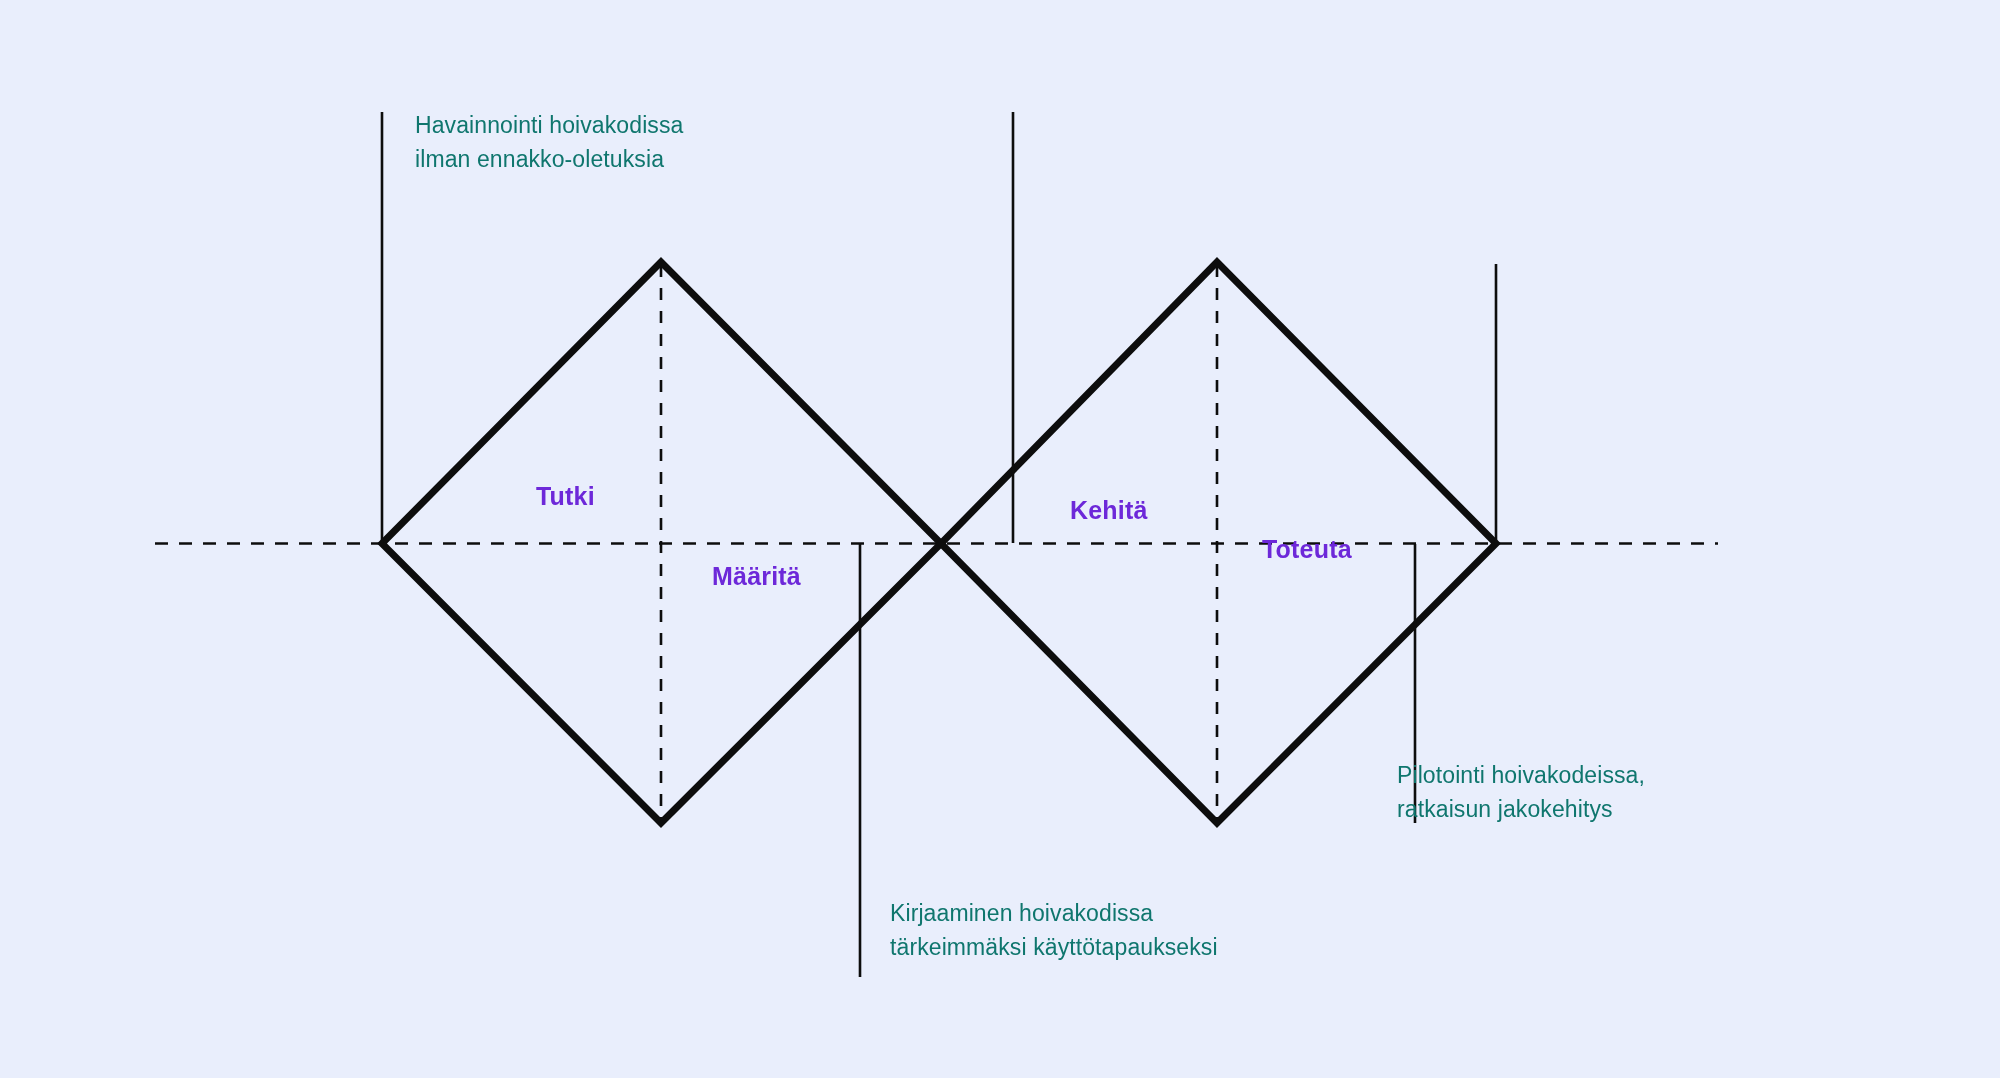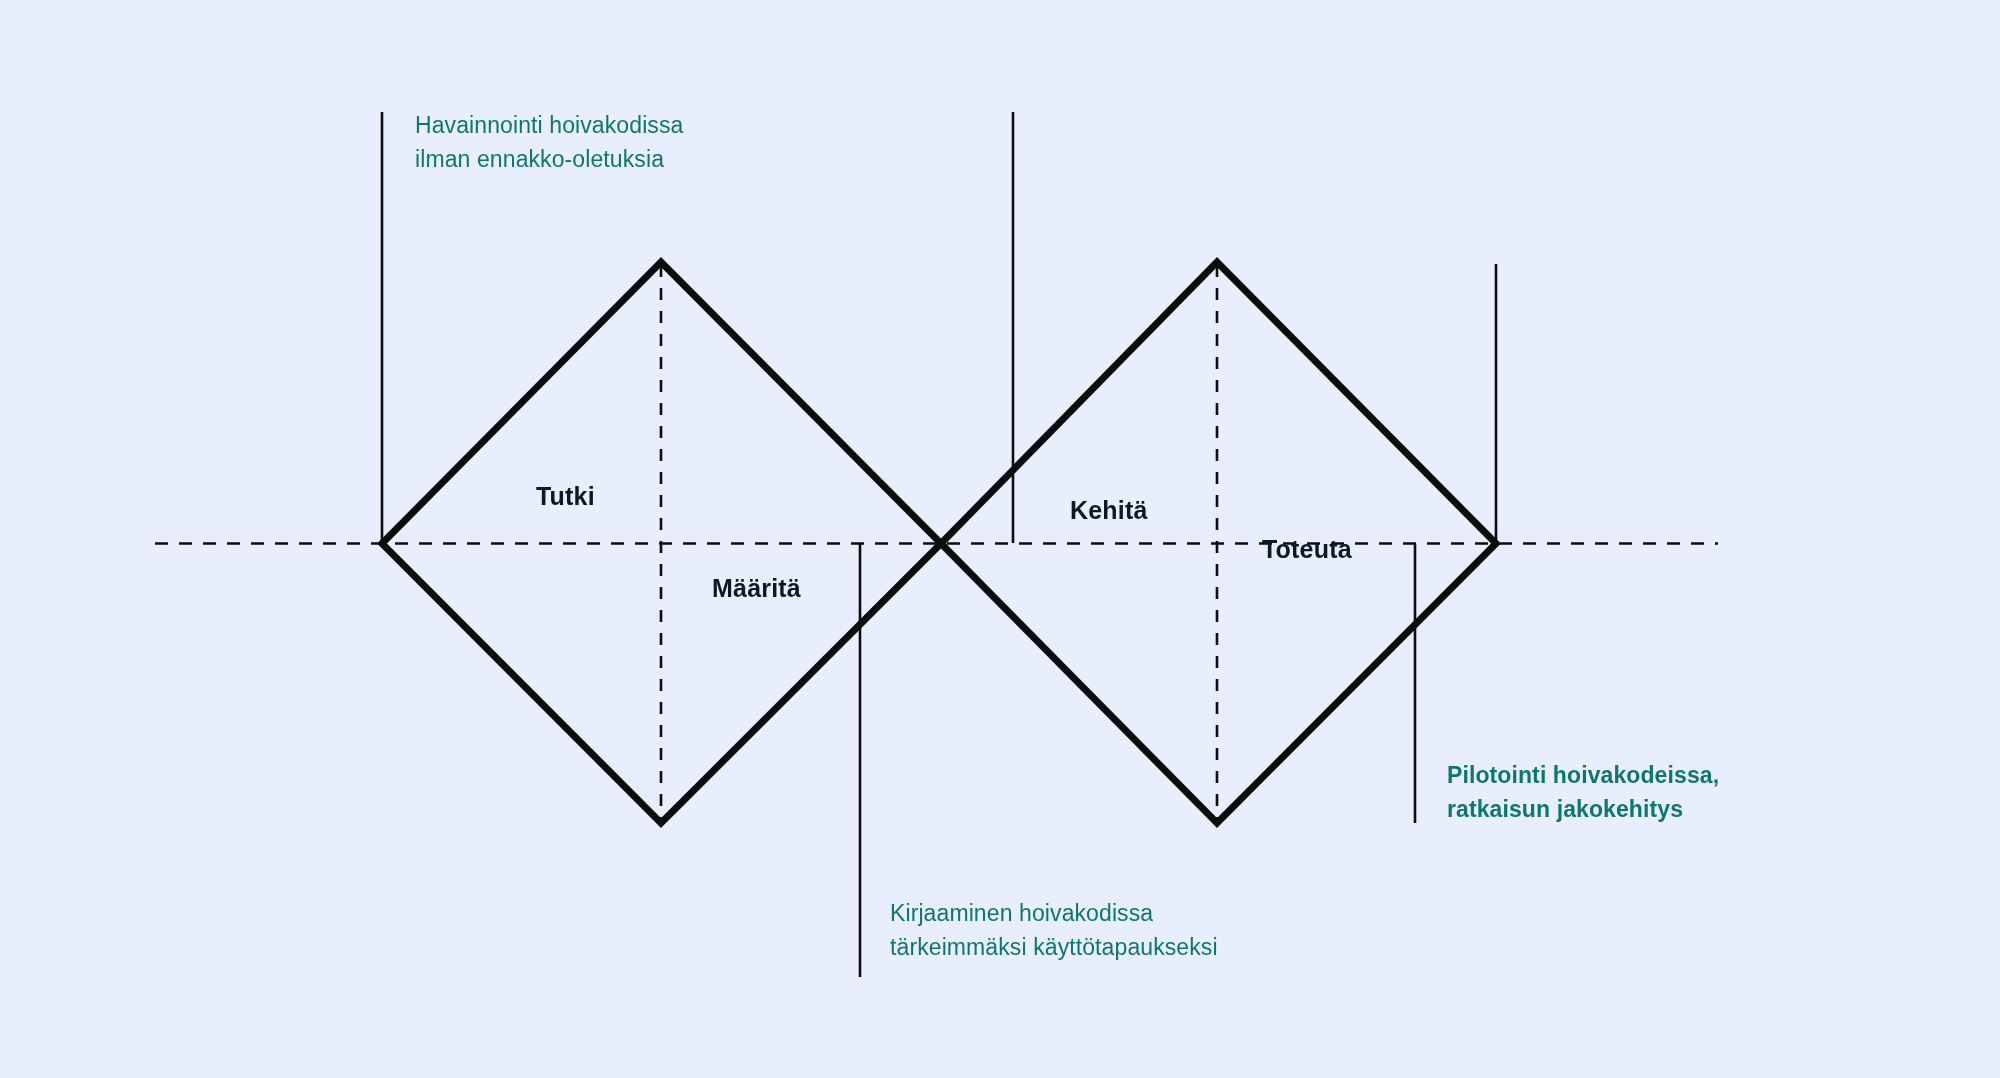--- a/index.html
+++ b/index.html
@@ -26,35 +26,35 @@
     position: absolute;
     color: #0f766e;
     font-size: 23px;
     line-height: 34px;
     font-family: "Liberation Sans", sans-serif;
     white-space: pre-line;
     letter-spacing: 0.1px;
   }
   .phase-label {
     position: absolute;
-    color: #0f172a;
+    color: #6d28d9;
     font-size: 25px;
     font-weight: bold;
     font-family: "Liberation Sans", sans-serif;
     letter-spacing: 0.2px;
     white-space: nowrap;
   }
   #ann-explore   { left: 415px; top: 108px;  width: 420px; }
   #ann-develop   { left: 1046px; top: 108px; width: 420px; }
   #ann-rollout   { left: 1527px; top: 260px; width: 400px; }
-  #ann-pilot     { left: 1447px; top: 758px; width: 400px; font-weight: bold; }
+  #ann-pilot     { left: 1397px; top: 758px; width: 400px; }
   #ann-define    { left: 890px; top: 896px;  width: 460px; }
 
   #label-tutki   { left: 536px;  top: 482px; }
-  #label-maarita { left: 712px;  top: 562px; margin-top: 12px; }
+  #label-maarita { left: 712px;  top: 562px; }
   #label-kehita  { left: 1070px; top: 496px; }
   #label-toteuta { left: 1262px; top: 535px; }
 </style>
 </head>
 <body>
 
 <div id="stage">
 
   <svg id="diagram-svg" viewBox="0 0 2000 1078">
 

